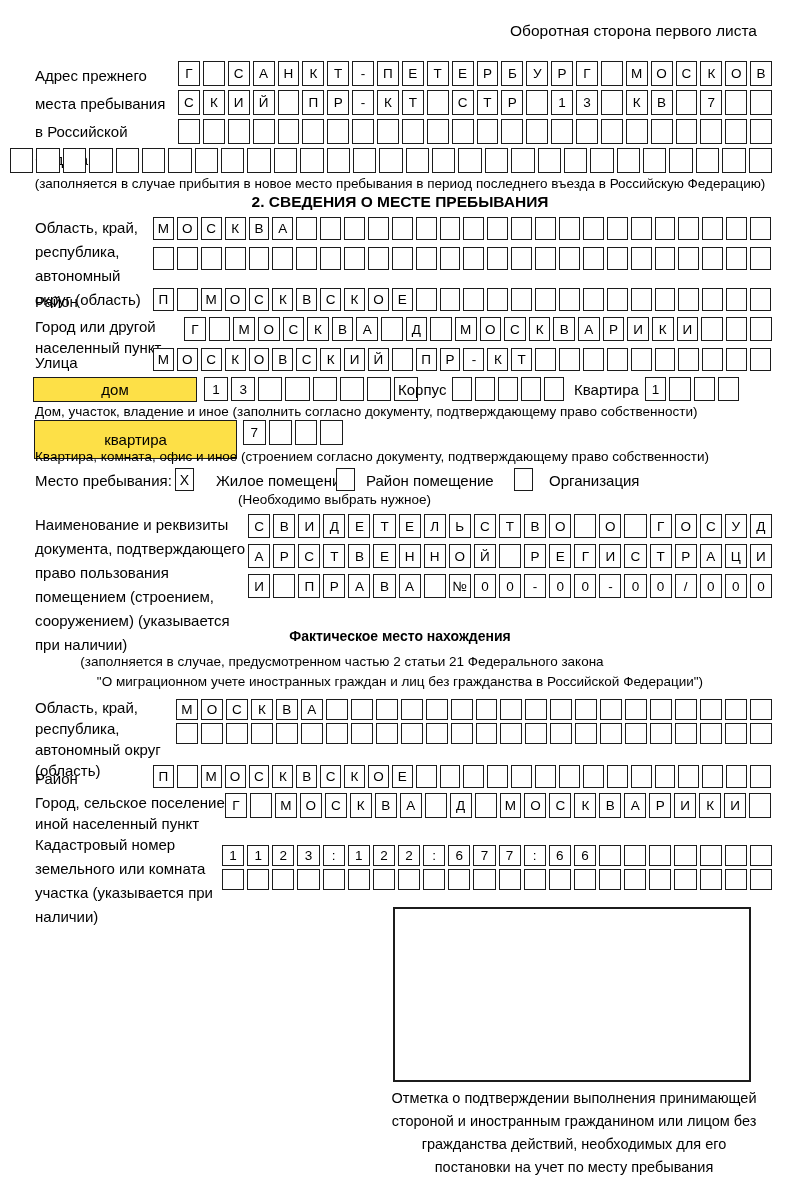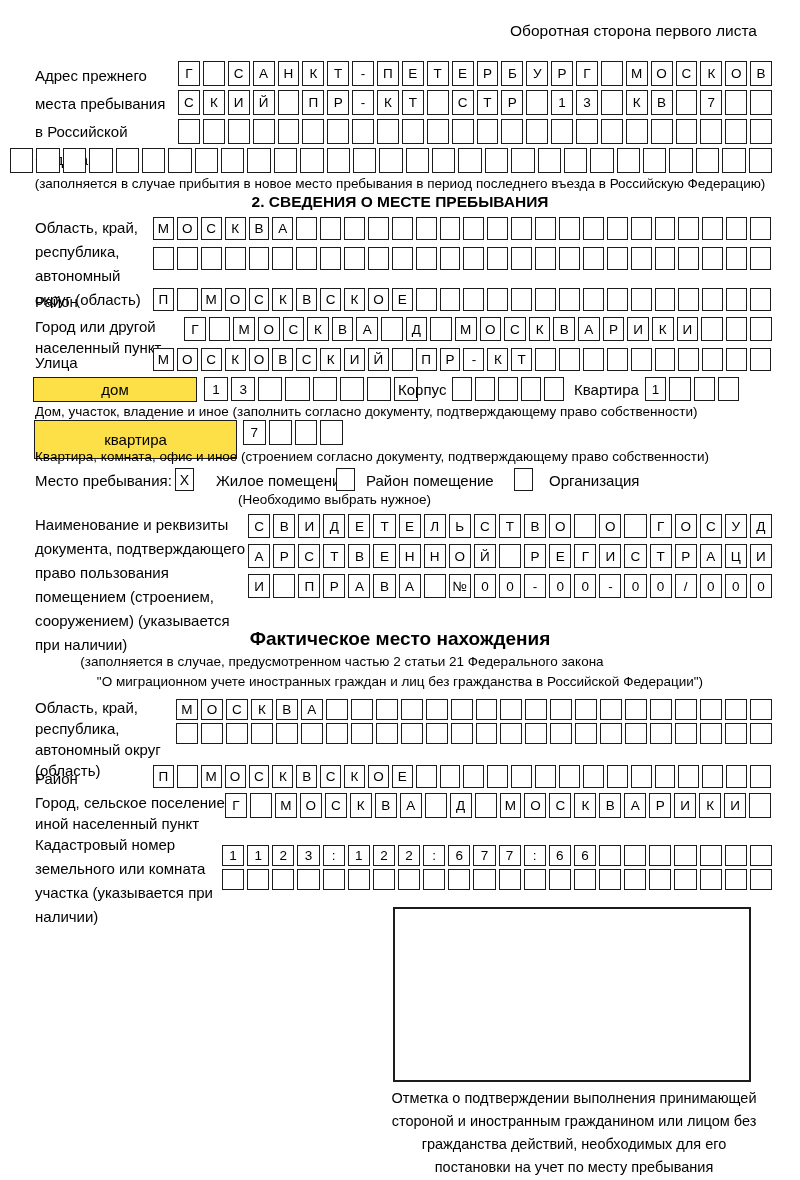--- a/index.html
+++ b/index.html
@@ -399,21 +399,21 @@
       <span class="cell">0</span>
       <span class="cell">-</span>
       <span class="cell">0</span>
       <span class="cell">0</span>
       <span class="cell">/</span>
       <span class="cell">0</span>
       <span class="cell">0</span>
       <span class="cell">0</span>
     </div>
 
-  <div class="abs bold center" style="left:0;top:628px;width:800px;font-size:19px">Фактическое место нахождения</div>
+  <div class="abs bold center" style="left:0;top:628px;width:800px;font-size:14px">Фактическое место нахождения</div>
   <div class="abs note center" style="left:0;top:654px;width:684px">(заполняется в случае, предусмотренном частью 2 статьи 21 Федерального закона</div>
   <div class="abs note center" style="left:0;top:674px;width:800px">"О миграционном учете иностранных граждан и лиц без гражданства в Российской Федерации")</div>
 
   <div class="abs lbl" style="left:35px;top:697px;width:140px">Область, край, республика, автономный округ (область)</div>
   <div class="cells" style="left: 176px; top: 699px; width: 596px; height: 21px; grid-template-columns: repeat(24, 1fr);">
       <span class="cell">М</span>
       <span class="cell">О</span>
       <span class="cell">С</span>
       <span class="cell">К</span>
       <span class="cell">В</span>

